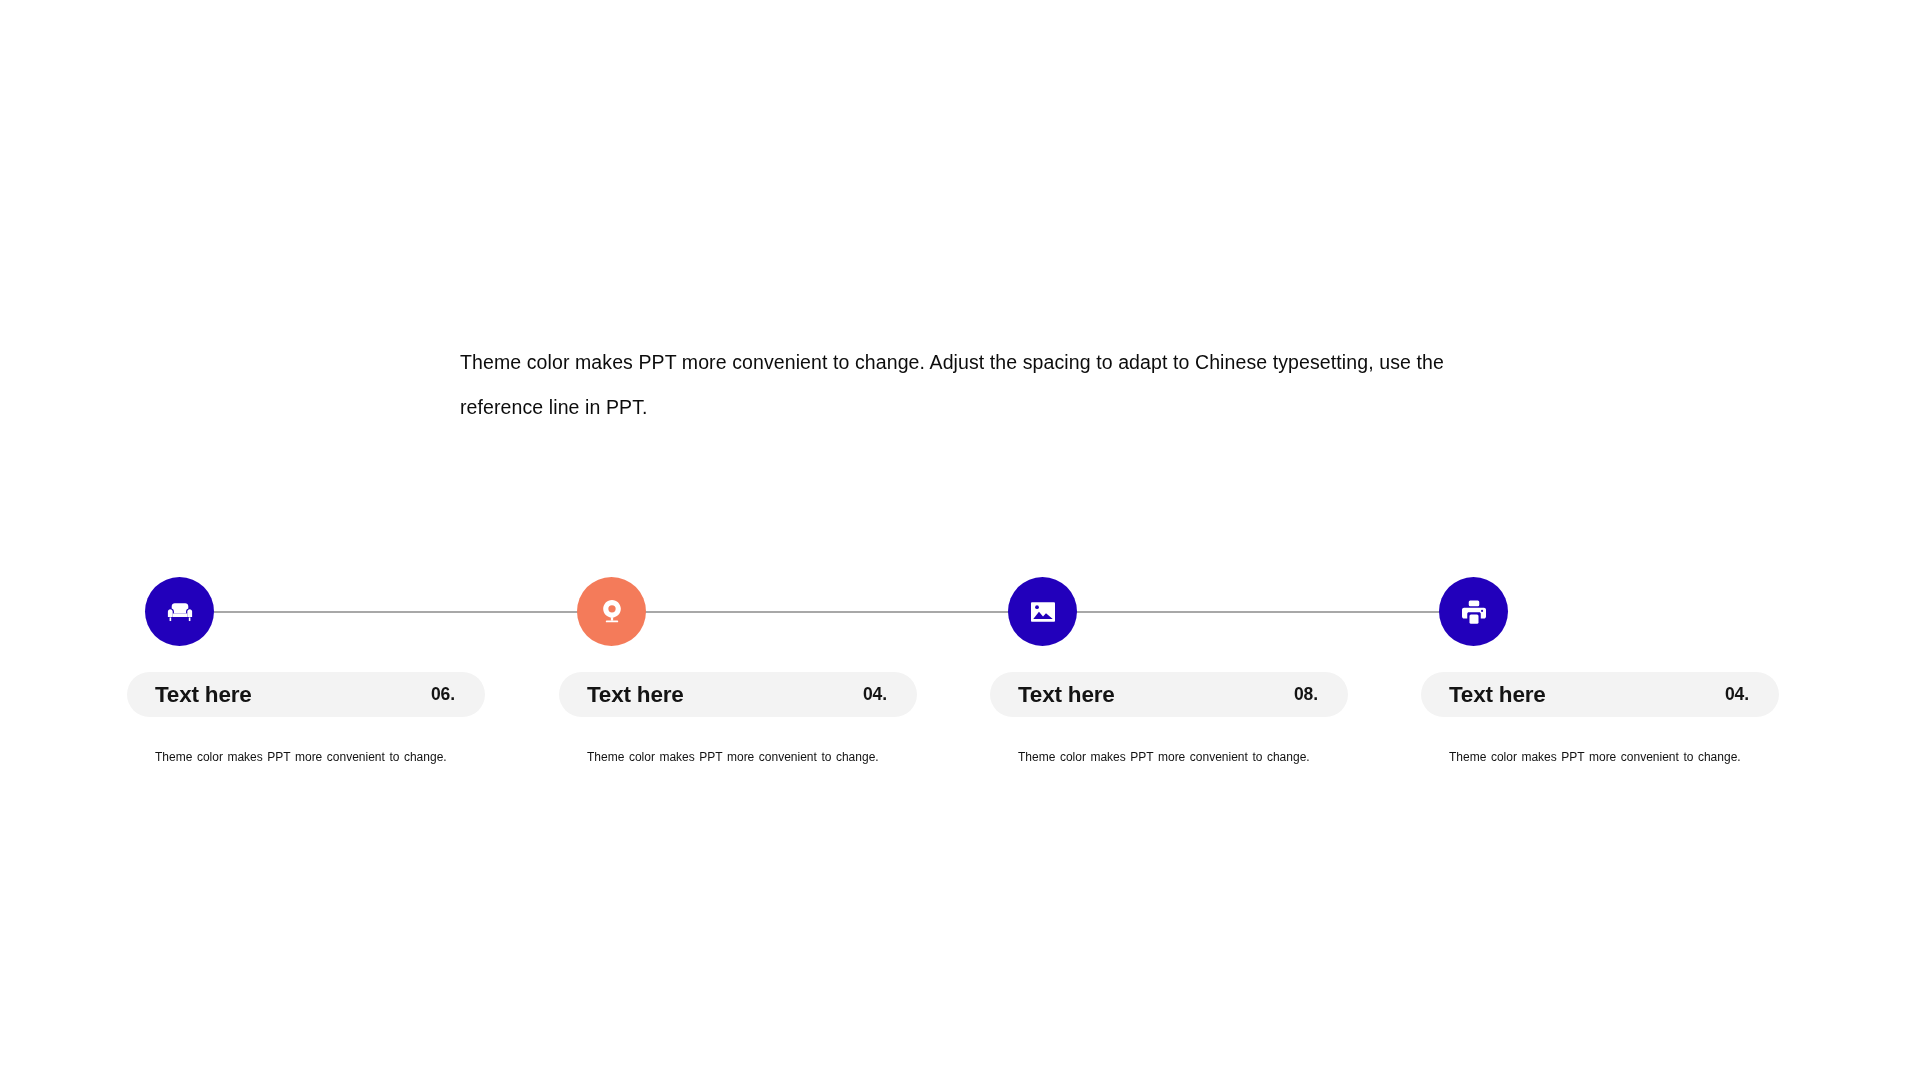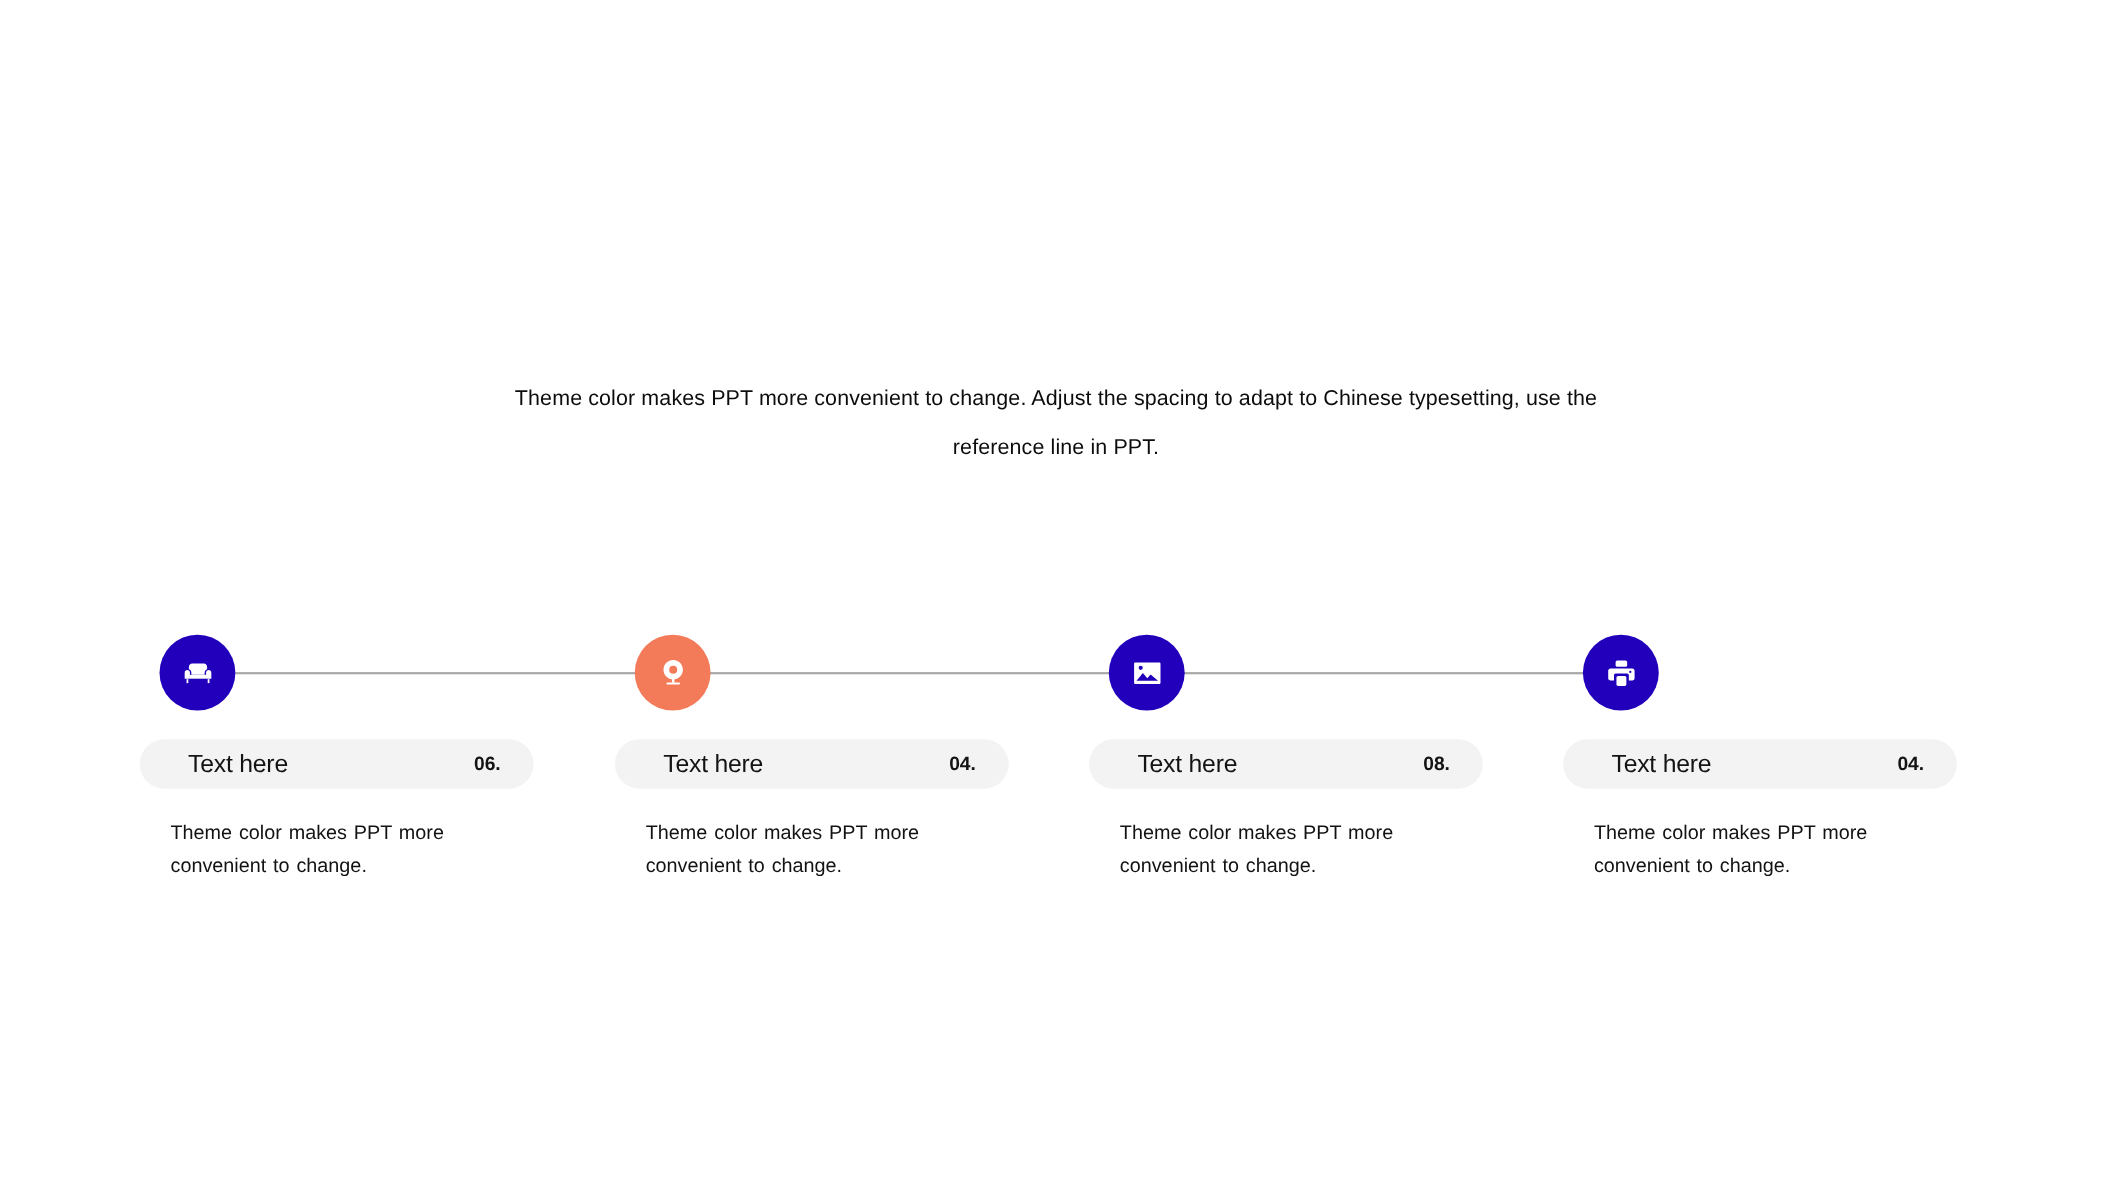--- a/index.html
+++ b/index.html
@@ -16,21 +16,21 @@
     overflow: hidden;
     position: relative;
   }
 
   
   .intro {
     position: absolute;
     left: 460px;
     top: 340px;
     width: 1000px;
-    text-align: center;
+    text-align: left;
     font-size: 19.5px;
     line-height: 45px;
     color: #0c0c0c;
     letter-spacing: 0.1px;
   }
 
   
   .timeline {
     position: absolute;
     left: 0;
@@ -81,38 +81,37 @@
     border-radius: 23px;
     background: #f3f3f3;
     display: flex;
     align-items: center;
     justify-content: space-between;
     box-sizing: border-box;
     padding: 0 30px 0 28px;
   }
   .pill-title {
     font-size: 22.5px;
-    font-weight: normal;
+    font-weight: bold;
     color: #141414;
     letter-spacing: -0.2px;
-    margin-left: 16px;
   }
   .pill-number {
     font-size: 17.5px;
     font-weight: bold;
     color: #141414;
     letter-spacing: -0.1px;
   }
 
   .body-text {
     position: absolute;
     top: 742px;
     left: 28px;
     width: 300px;
-    font-size: 18px;
+    font-size: 12px;
     line-height: 30px;
     color: #121212;
     word-spacing: 1.2px;
   }
 </style>
 </head>
 <body>
 
 <div class="intro">Theme color makes PPT more convenient to change. Adjust the spacing to adapt to Chinese typesetting, use the reference line in PPT.</div>
 

